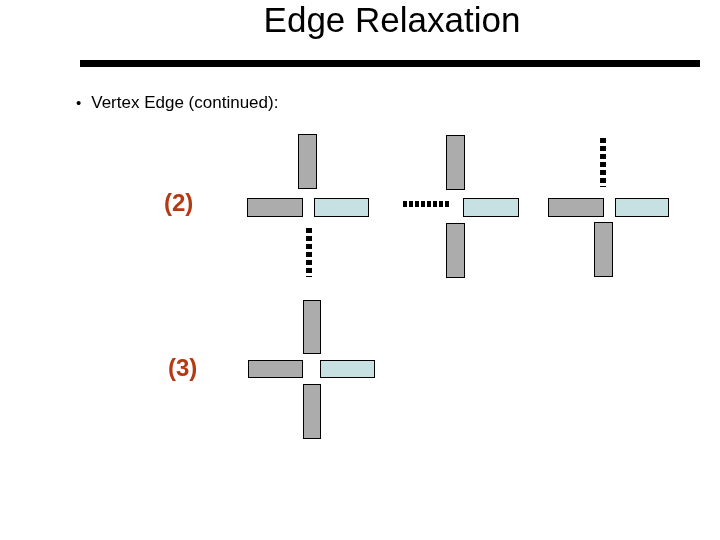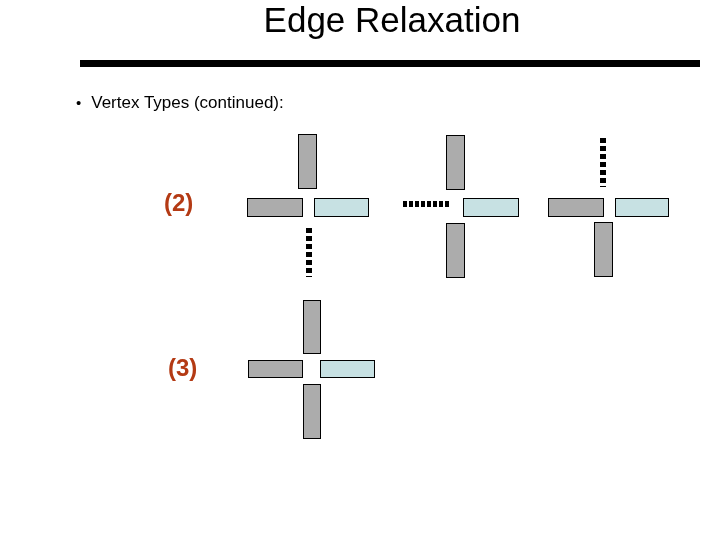--- a/index.html
+++ b/index.html
@@ -44,21 +44,21 @@
 </style>
 </head>
 <body>
 
 <div class="slide">
   <div class="title">Edge Relaxation</div>
   <div class="title-underline"></div>
 
   <div class="bullet-row">
     <span class="bullet-marker">•</span>
-    <span>Vertex Types (continued):</span>
+    <span>Vertex Edge (continued):</span>
   </div>
 
   <div class="row-label" id="label-2">(2)</div>
   <div class="row-label" id="label-3">(3)</div>
 
   <div id="diagram-layer">
       <div class="piece solid gray" style="left: 266px; top: 134px; width: 19px; height: 55px;"></div>
       <div class="piece solid gray" style="left: 215px; top: 198px; width: 56px; height: 19px;"></div>
       <div class="piece solid blue" style="left: 282px; top: 198px; width: 55px; height: 19px;"></div>
       <div class="piece dotted-v" style="left: 274px; top: 228px; width: 6px; height: 49px;"></div>

